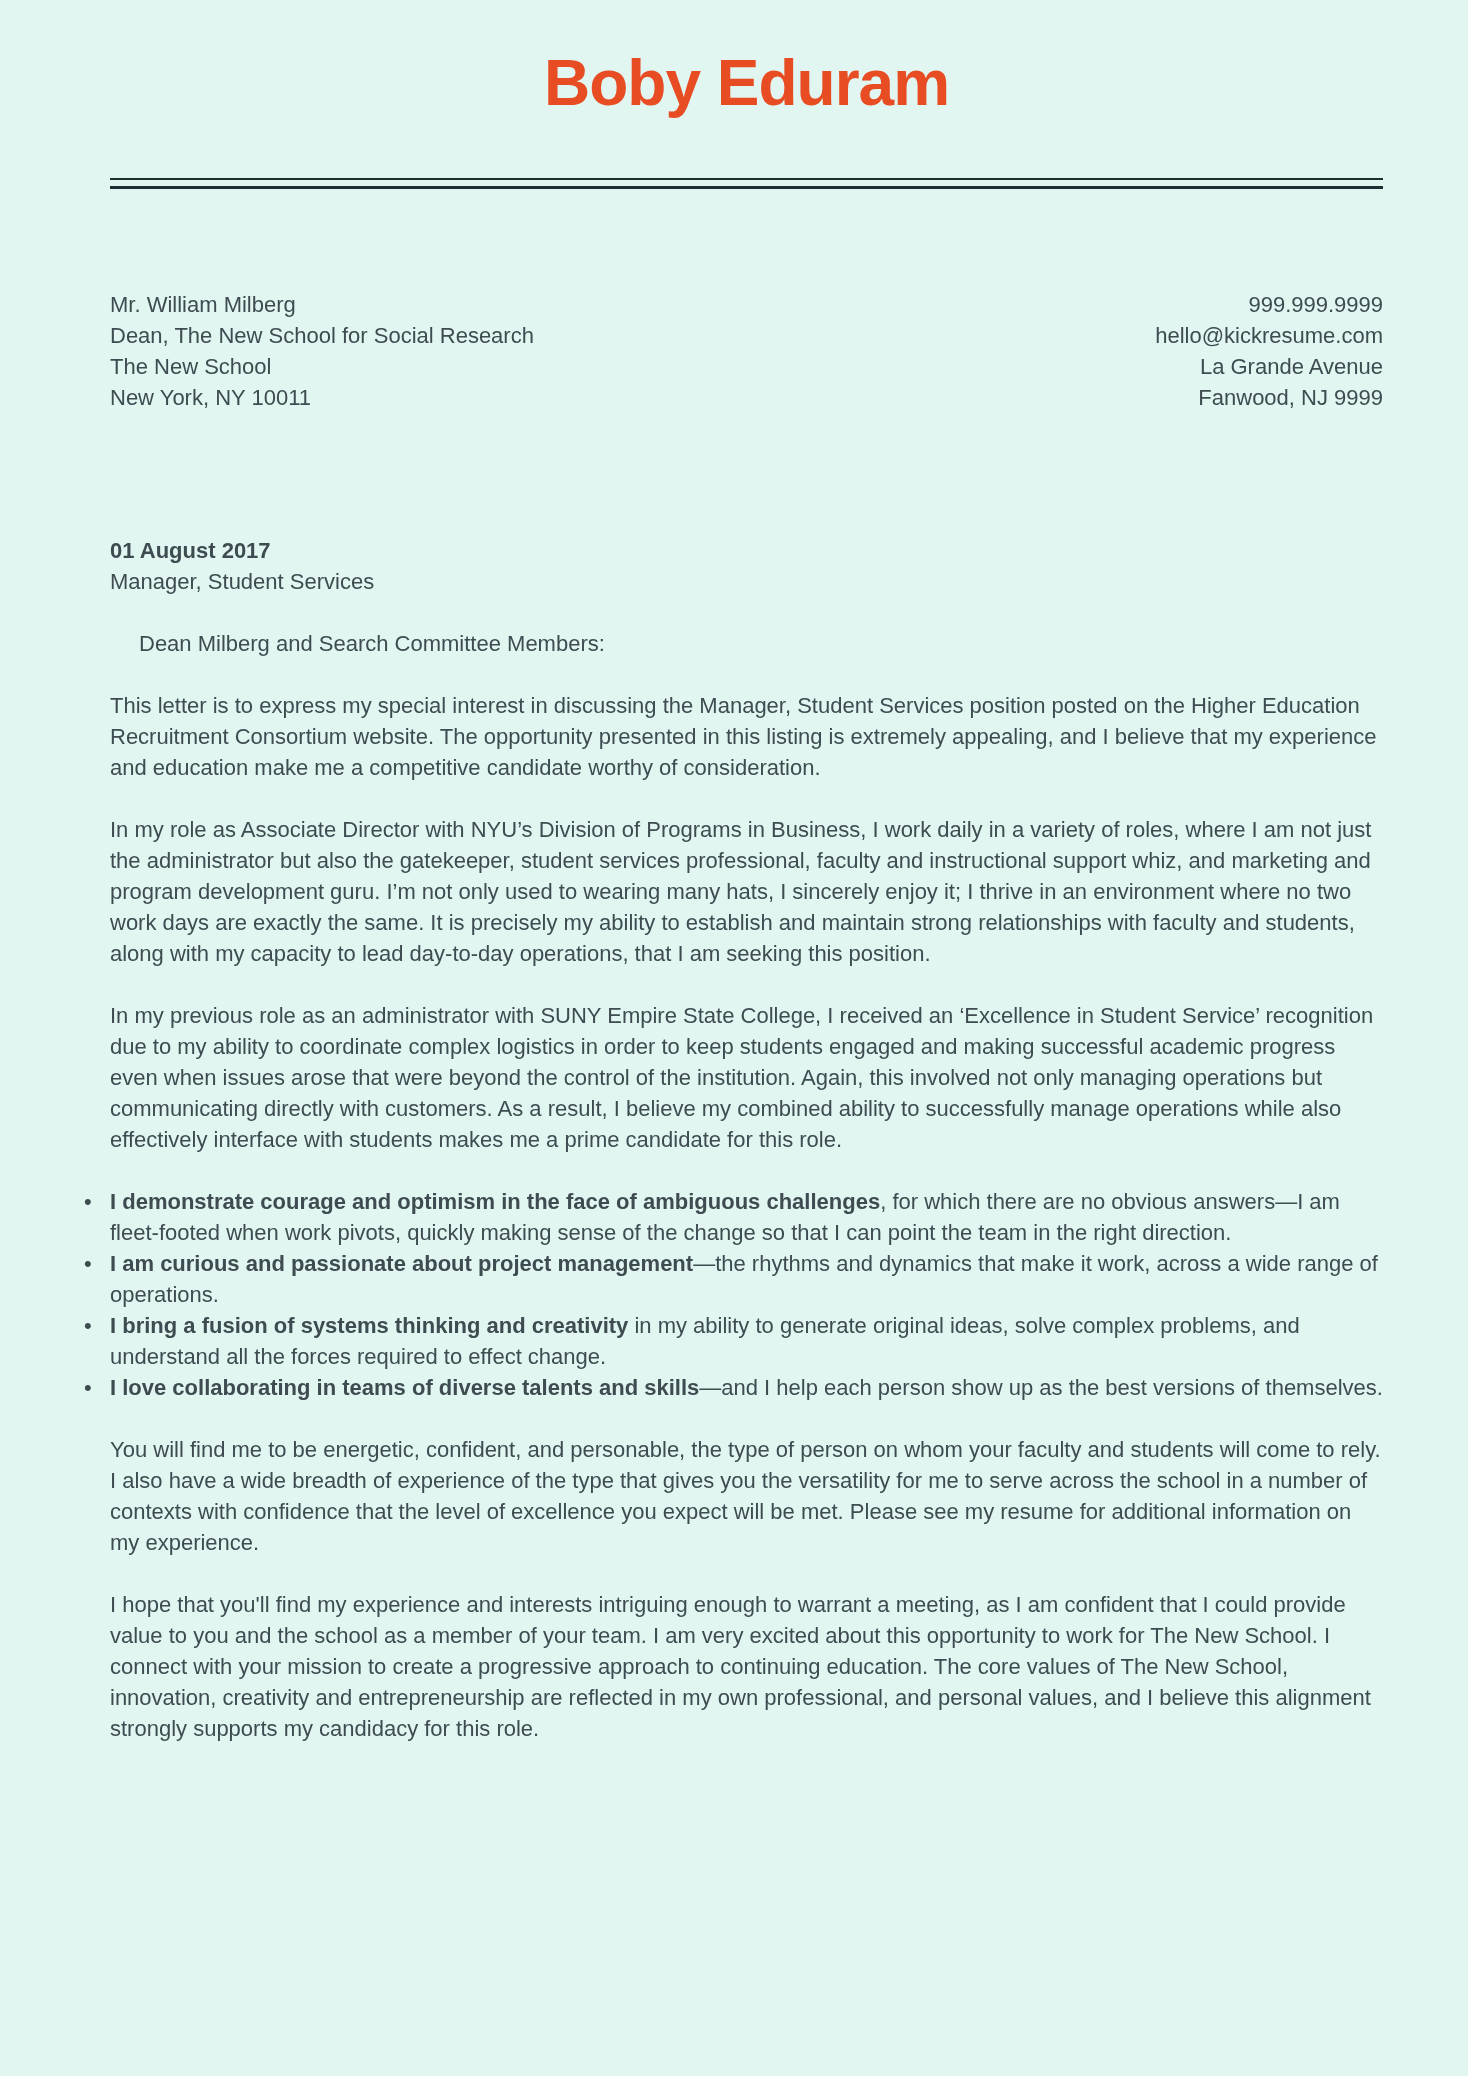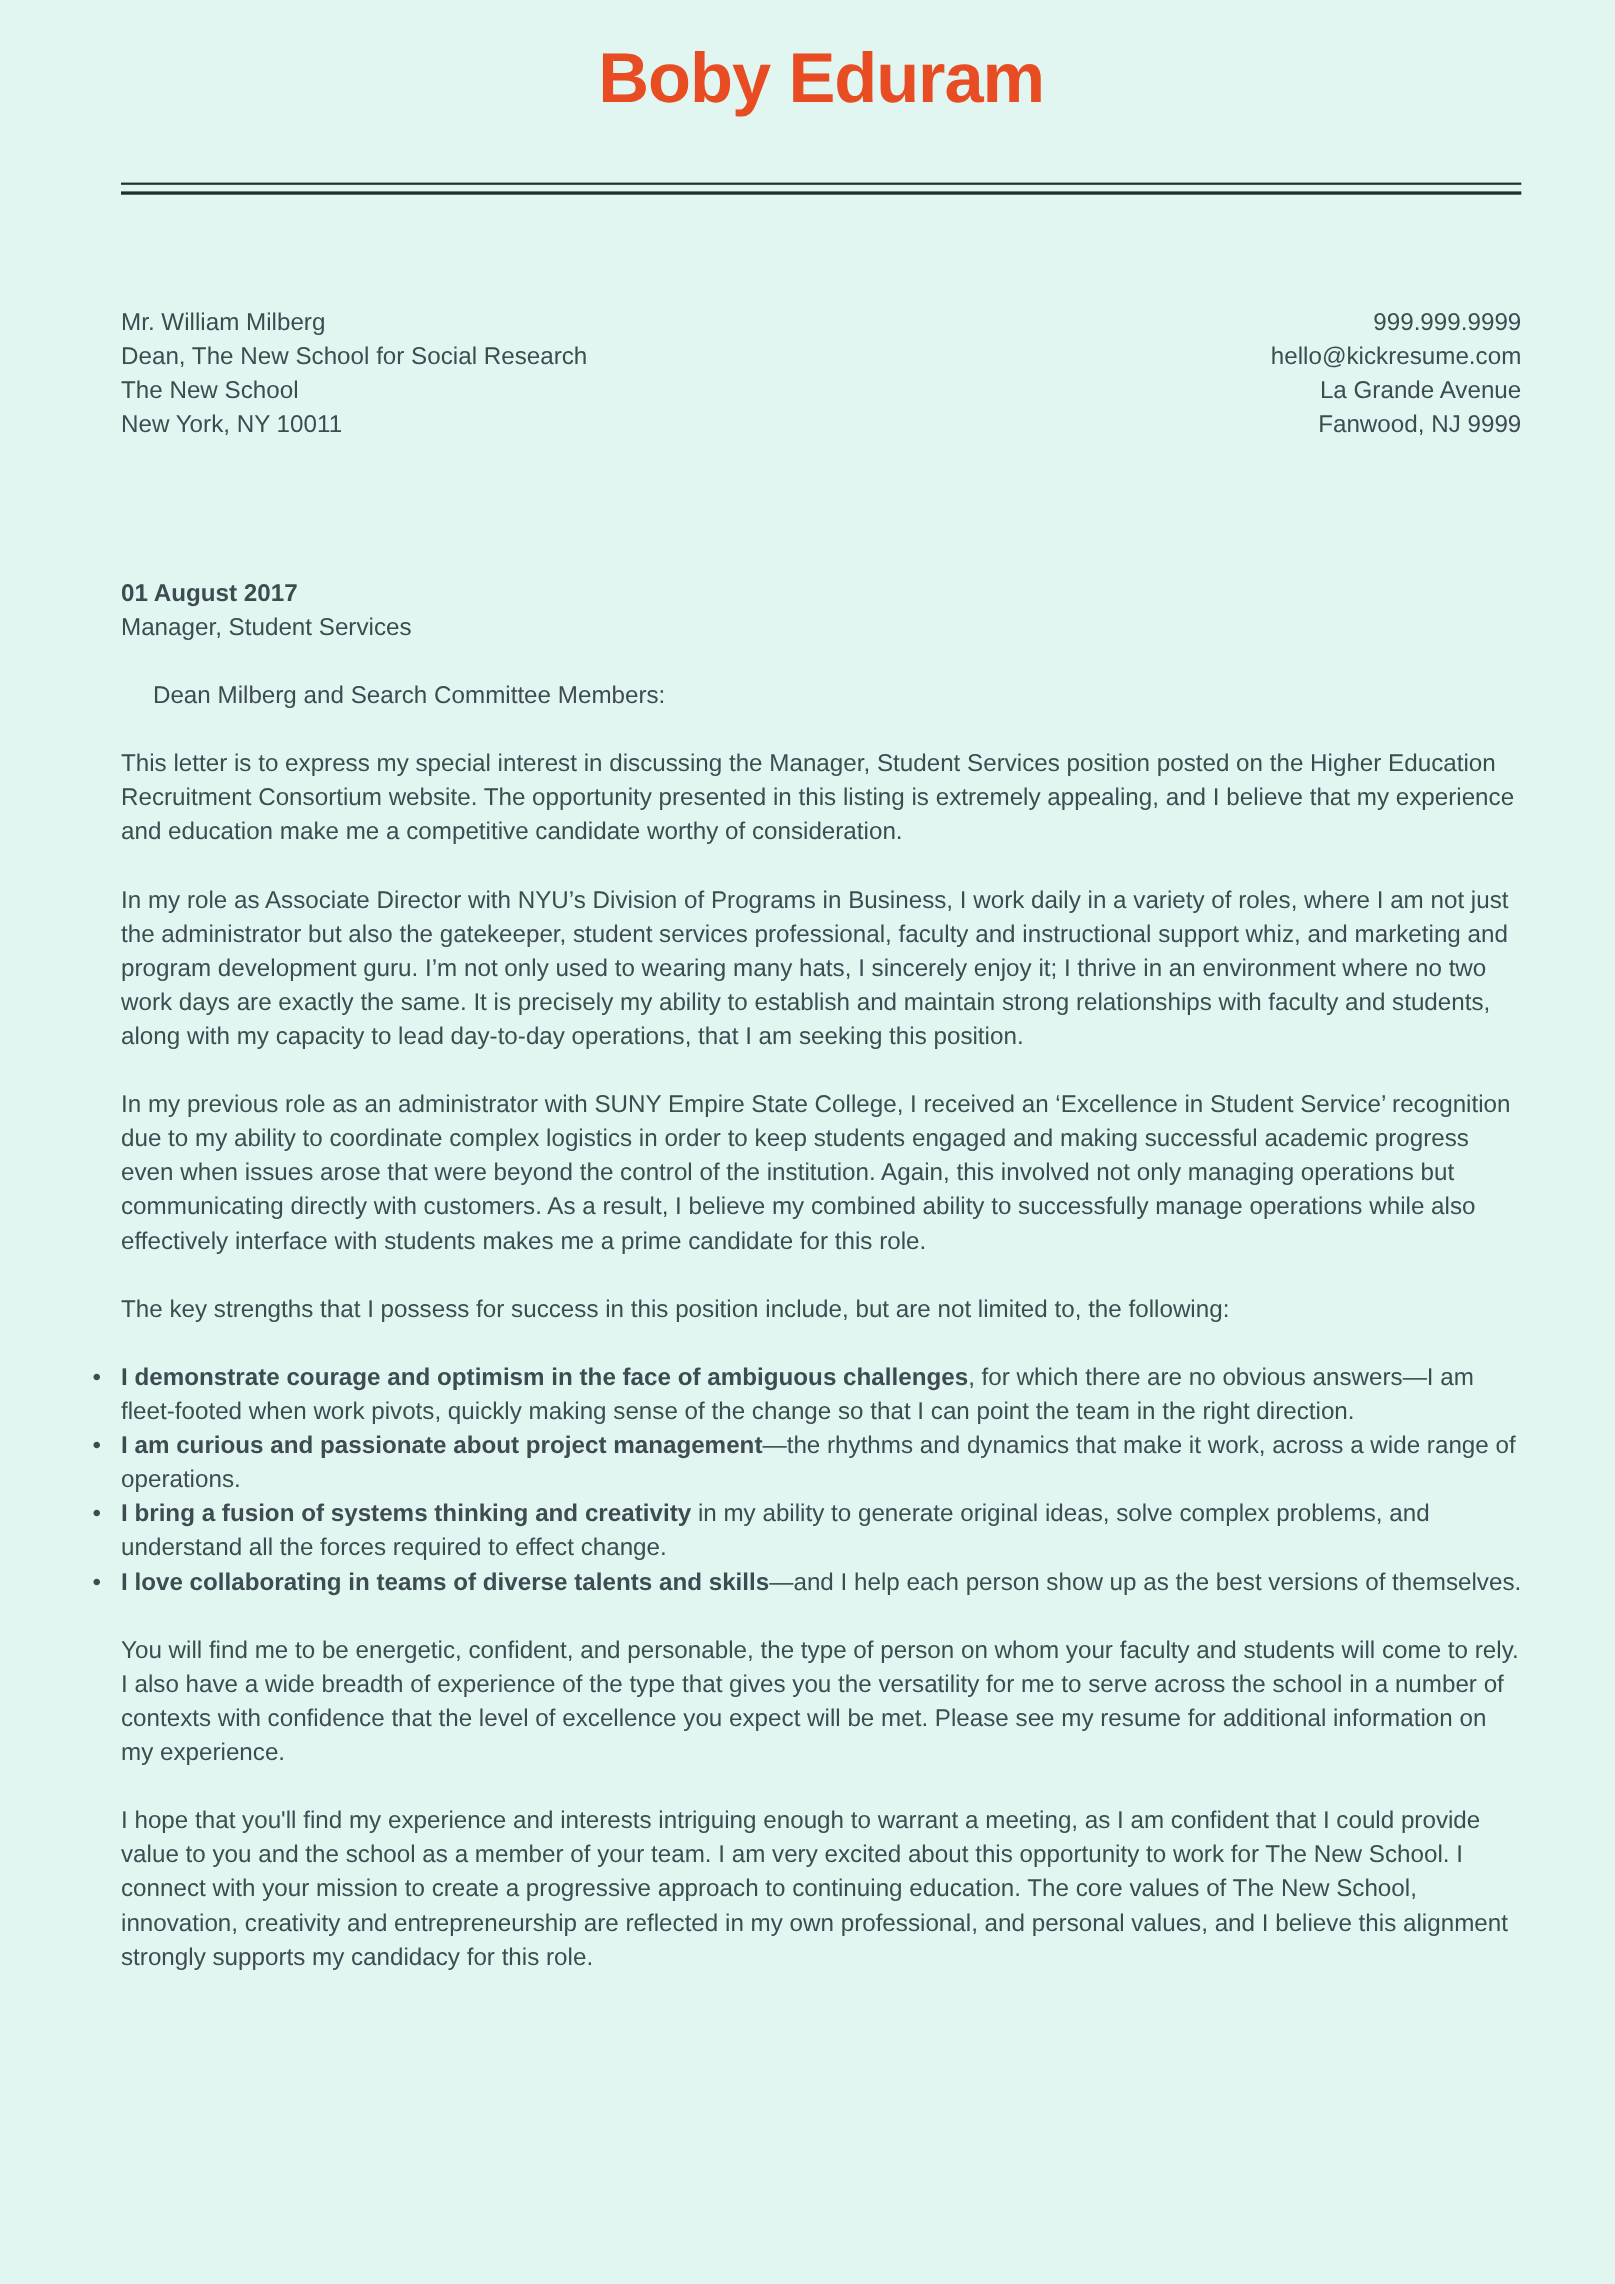--- a/index.html
+++ b/index.html
@@ -10,21 +10,21 @@
   .page {
     position: relative;
     width: 1468px;
     height: 2076px;
     box-sizing: border-box;
     background: #e1f5f1;
     color: #3e4c51;
     font-family: "Liberation Sans", sans-serif;
     font-size: 22px;
     line-height: 31px;
-    padding: 36px 85px 0 110px;
+    padding: 48px 85px 0 110px;
     overflow: hidden;
   }
   .title {
     margin: 0;
     text-align: center;
     color: #e84c22;
     font-size: 64px;
     line-height: 70px;
     font-weight: 700;
     letter-spacing: -1px;
@@ -97,21 +97,20 @@
   </div>
 
   <div class="salutation">Dean Milberg and Search Committee Members:</div>
 
   <p class="body">This letter is to express my special interest in discussing the Manager, Student Services position posted on the Higher Education Recruitment Consortium website. The opportunity presented in this listing is extremely appealing, and I believe that my experience and education make me a competitive candidate worthy of consideration.</p>
 
   <p class="body">In my role as Associate Director with NYU’s Division of Programs in Business, I work daily in a variety of roles, where I am not just the administrator but also the gatekeeper, student services professional, faculty and instructional support whiz, and marketing and program development guru. I’m not only used to wearing many hats, I sincerely enjoy it; I thrive in an environment where no two work days are exactly the same. It is precisely my ability to establish and maintain strong relationships with faculty and students, along with my capacity to lead day-to-day operations, that I am seeking this position.</p>
 
   <p class="body">In my previous role as an administrator with SUNY Empire State College, I received an ‘Excellence in Student Service’ recognition due to my ability to coordinate complex logistics in order to keep students engaged and making successful academic progress even when issues arose that were beyond the control of the institution. Again, this involved not only managing operations but communicating directly with customers. As a result, I believe my combined ability to successfully manage operations while also effectively interface with students makes me a prime candidate for this role.</p>
 
-  <p class="body">The key strengths that I possess for success in this position include, but are not limited to, the following:</p>
 
   <ul class="strengths">
     <li><span class="lead">I demonstrate courage and optimism in the face of ambiguous challenges</span><span>, for which there are no obvious answers—I am fleet-footed when work pivots, quickly making sense of the change so that I can point the team in the right direction.</span></li>
     <li><span class="lead">I am curious and passionate about project management</span><span>—the rhythms and dynamics that make it work, across a wide range of operations.</span></li>
     <li><span class="lead">I bring a fusion of systems thinking and creativity</span><span> in my ability to generate original ideas, solve complex problems, and understand all the forces required to effect change.</span></li>
     <li><span class="lead">I love collaborating in teams of diverse talents and skills</span><span>—and I help each person show up as the best versions of themselves.</span></li>
   </ul>
 
   <p class="body">You will find me to be energetic, confident, and personable, the type of person on whom your faculty and students will come to rely. I also have a wide breadth of experience of the type that gives you the versatility for me to serve across the school in a number of contexts with confidence that the level of excellence you expect will be met. Please see my resume for additional information on my experience.</p>
 

